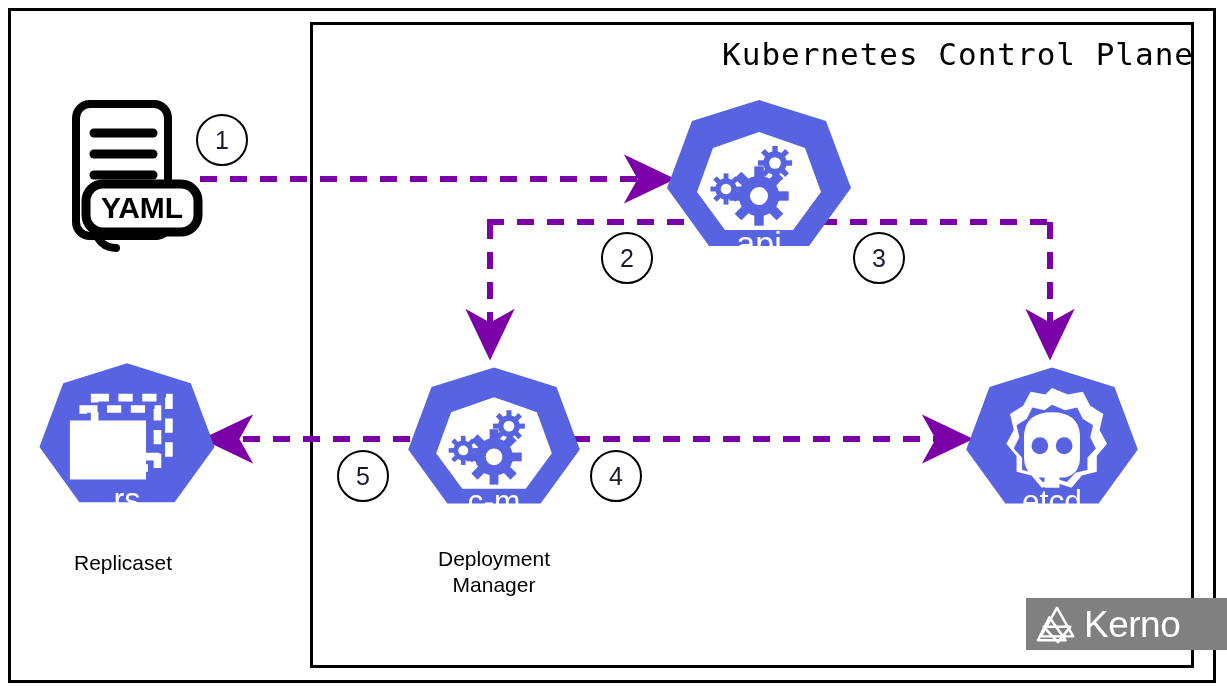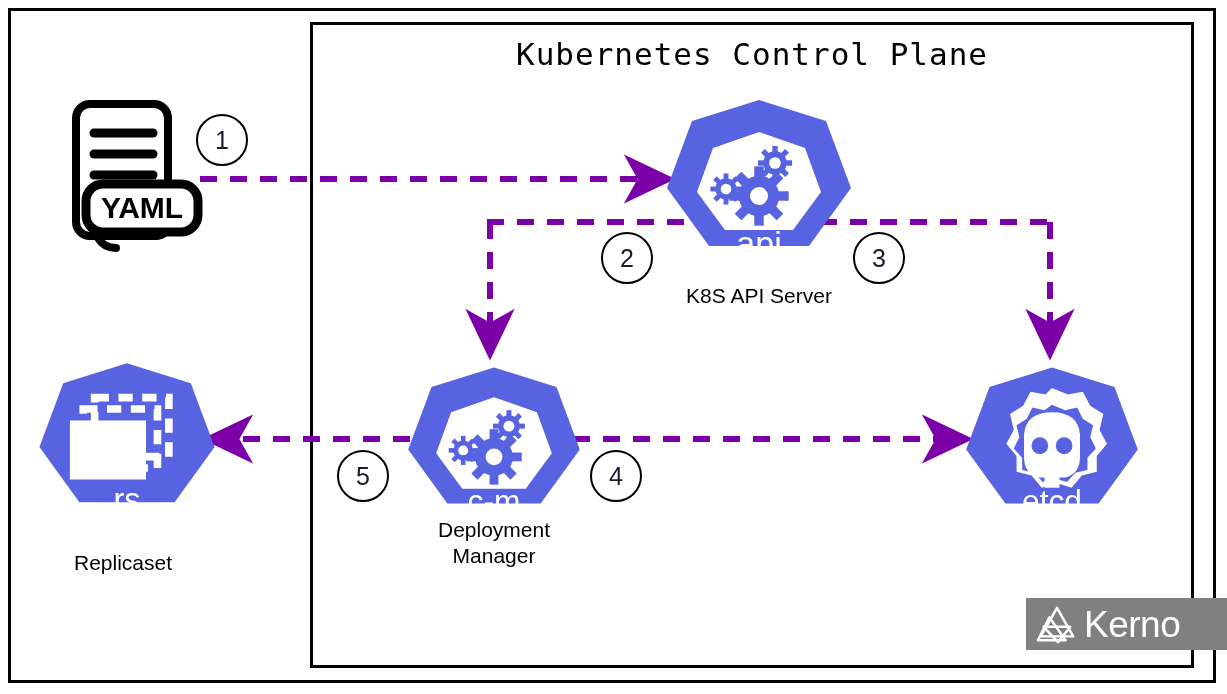--- a/index.html
+++ b/index.html
@@ -34,21 +34,21 @@
     height: 646px;
     border: 3px solid #000000;
     box-sizing: border-box;
     background: transparent;
   }
   .cp-title {
     position: absolute;
     left: 310px;
     top: 36px;
     width: 884px;
-    text-align: center;
+    text-align: right;
     font-family: "DejaVu Sans Mono", "Liberation Mono", monospace;
     font-size: 31px;
     letter-spacing: 1px;
     color: #000000;
     white-space: nowrap;
   }
   svg.layer {
     position: absolute;
     left: 0;
     top: 0;
@@ -193,21 +193,20 @@
         <rect x="12" y="-3" width="7" height="6"></rect>
         <rect x="-3" y="-19" width="6" height="7" transform="rotate(45)"></rect>
         <rect x="-3" y="12" width="6" height="7" transform="rotate(45)"></rect>
         <rect x="-19" y="-3" width="7" height="6" transform="rotate(45)"></rect>
         <rect x="12" y="-3" width="7" height="6" transform="rotate(45)"></rect>
         <circle cx="0" cy="0" r="6.5" fill="#ffffff"></circle>
       </g>
     </g>
     <text class="hex-text" x="104" y="159" text-anchor="middle" font-size="34">api</text>
   </svg>
-  <div class="node-label" style="left:639px; top:283px; width:240px;">K8S API Server</div>
 
   <svg class="k8s-node" style="left:397px; top:357px;" width="194" height="170" viewBox="0 0 208 168">
     <polygon points="104,4 171,25 196,92 154,150 54,150 12,92 37,25" fill="#5763e0"></polygon>
     <polygon points="104,36 150,52 166,96 138,134 70,134 42,96 58,52" fill="#ffffff"></polygon>
     <g fill="#5763e0">
       <g transform="translate(104,100) scale(1.35)">
         <circle cx="0" cy="0" r="15"></circle>
         <rect x="-3.5" y="-22" width="7" height="8"></rect>
         <rect x="-3.5" y="14" width="7" height="8"></rect>
         <rect x="-22" y="-3.5" width="8" height="7"></rect>
@@ -238,21 +237,21 @@
         <rect x="12" y="-3" width="7" height="6"></rect>
         <rect x="-3" y="-19" width="6" height="7" transform="rotate(45)"></rect>
         <rect x="-3" y="12" width="6" height="7" transform="rotate(45)"></rect>
         <rect x="-19" y="-3" width="7" height="6" transform="rotate(45)"></rect>
         <rect x="12" y="-3" width="7" height="6" transform="rotate(45)"></rect>
         <circle cx="0" cy="0" r="6.5" fill="#ffffff"></circle>
       </g>
     </g>
     <text class="hex-text" x="104" y="159" text-anchor="middle" font-size="34">c-m</text>
   </svg>
-  <div class="node-label" style="left:374px; top:517px; width:240px;">Deployment
+  <div class="node-label" style="left:374px; top:546px; width:240px;">Deployment
 Manager</div>
 
   <svg class="k8s-node" style="left:955px; top:357px;" width="194" height="170" viewBox="0 0 208 168">
     <polygon points="104,4 171,25 196,92 154,150 54,150 12,92 37,25" fill="#5763e0"></polygon>
     <g fill="#ffffff">
       <path d="M104,26
                L121,33 L137,30 L145,45 L159,54 L155,71 L163,86 L152,99 L152,116
                L136,120 L125,133 L109,128 L93,133 L82,120 L66,116 L66,99
                L55,86 L63,71 L59,54 L73,45 L81,30 L97,33 Z"></path>
     </g>

